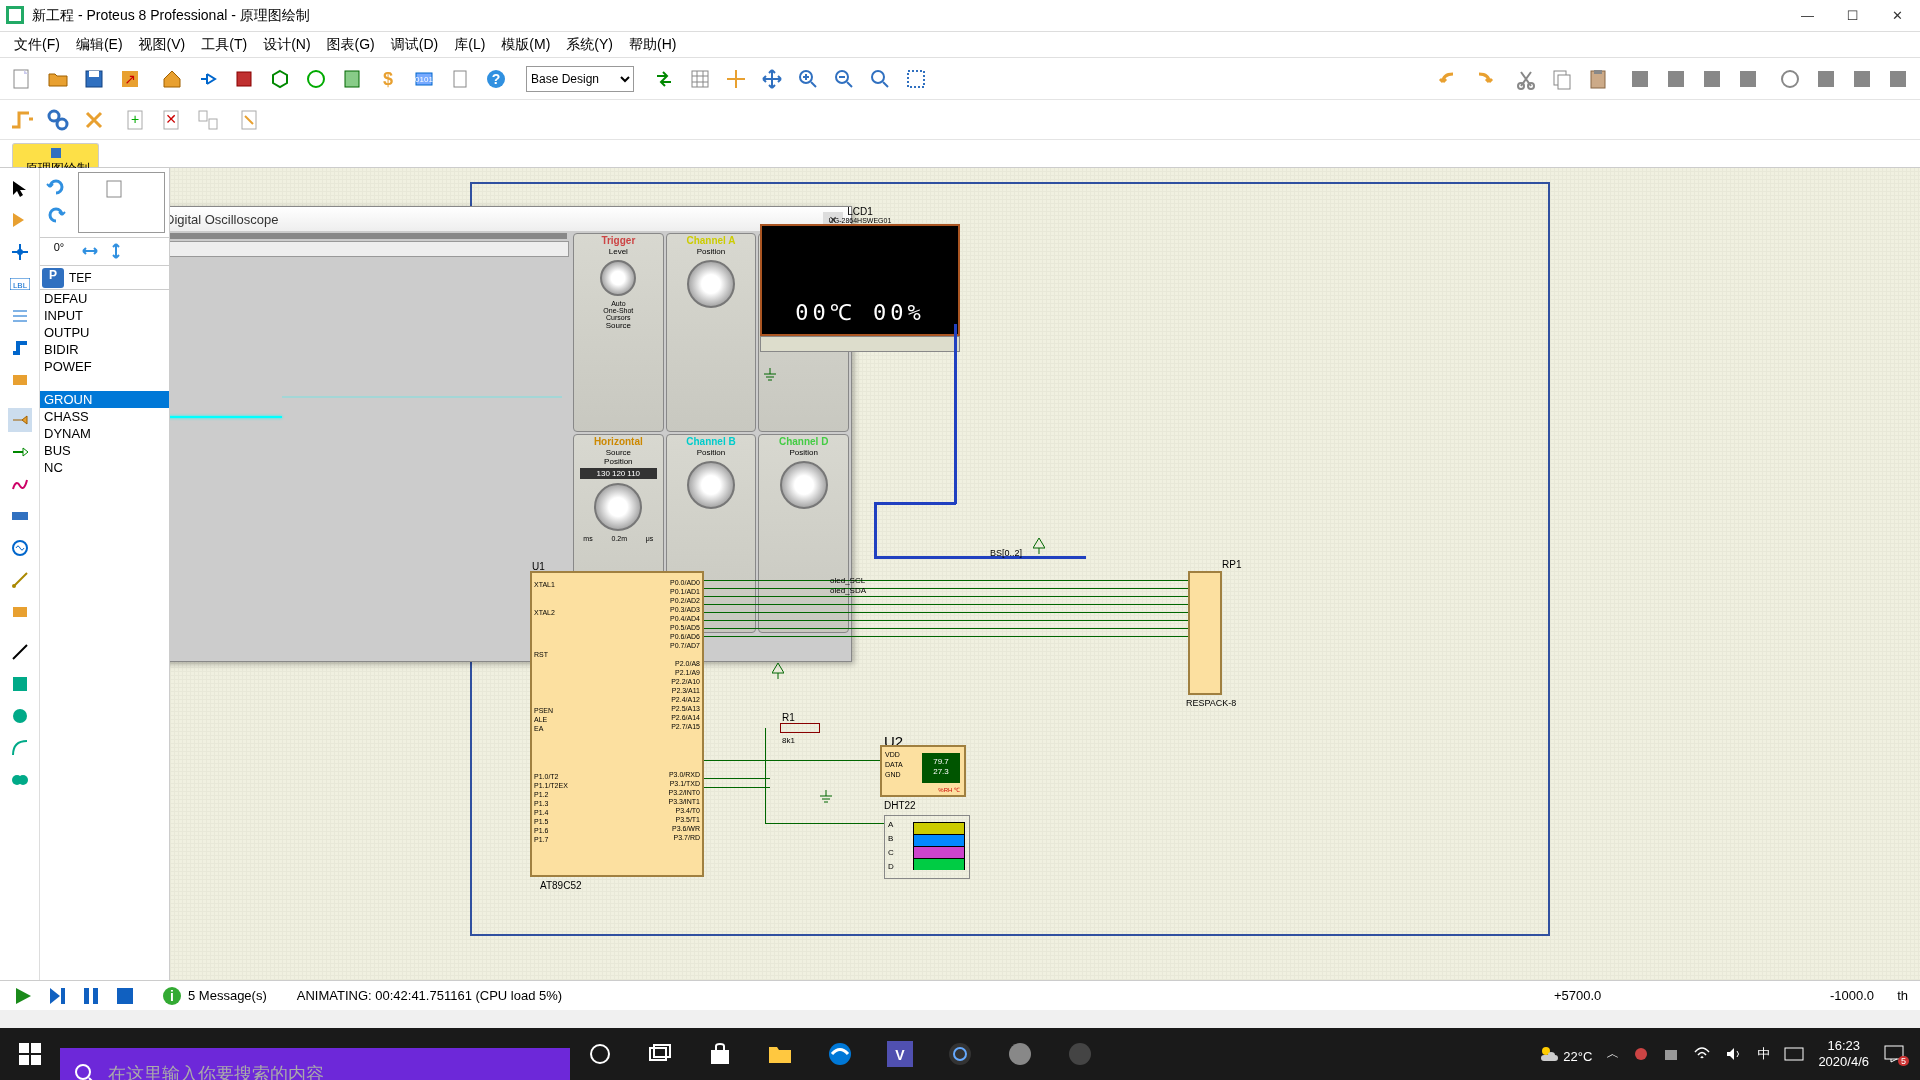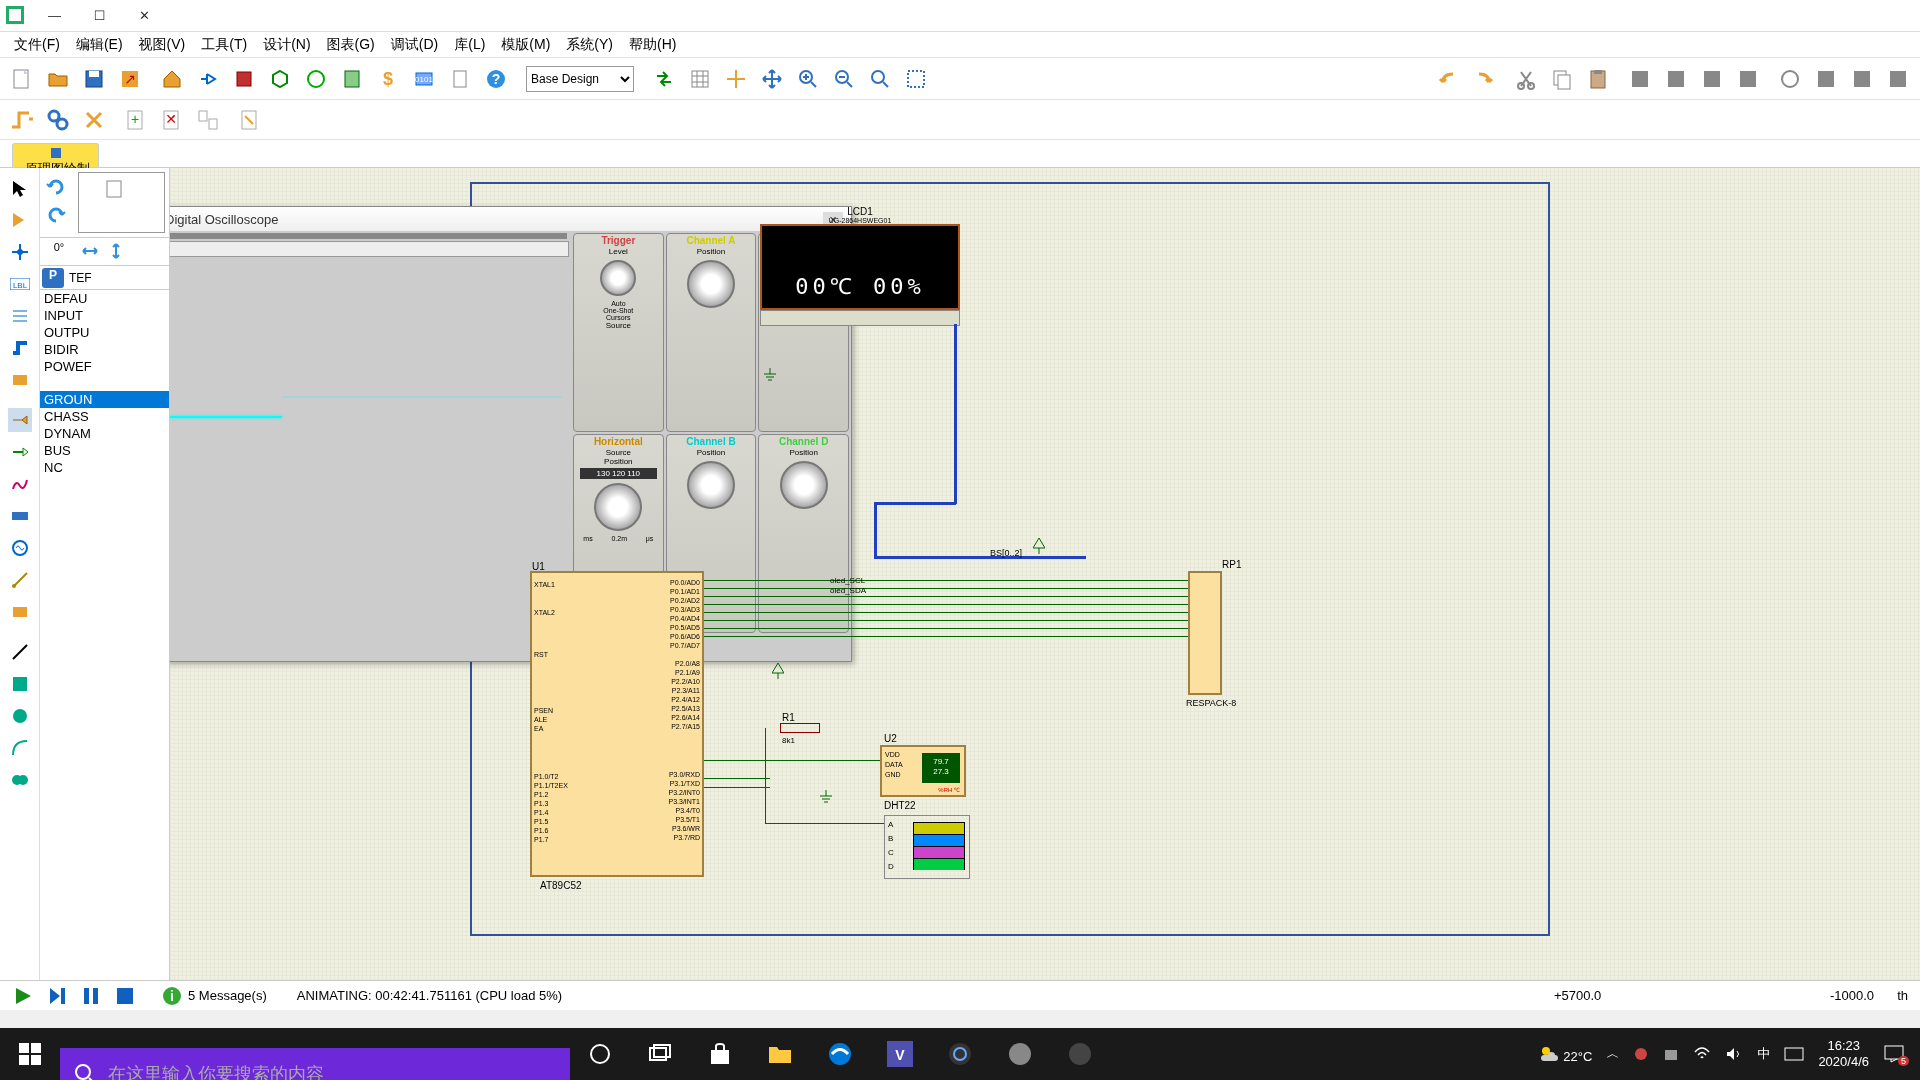--- a/index.html
+++ b/index.html
@@ -63,37 +63,37 @@
 .osc-scroll{ height:16px; background:#eee; border:1px solid #999; margin:0 2px 2px 2px;}
 .osc-panels{ flex:1; display:grid; grid-template-columns:1fr 1fr 1fr; grid-template-rows:1fr 1fr; gap:2px; padding:2px; }
 .osc-panel{ background:linear-gradient(#d8d8d0,#c8c8c0); border:1px solid #888; border-radius:4px; position:relative; font-size:9px; }
 .osc-panel .hdr{ text-align:center; font-size:10px; font-weight:bold; padding:1px; }
 .osc-panel .knob{ width:48px; height:48px; border-radius:50%; background:radial-gradient(#fff 30%,#aaa 70%,#666); margin:4px auto; border:2px solid #777;}
 .hdr-trig{color:#c44;} .hdr-a{color:#cc0;} .hdr-b{color:#0cc;} .hdr-c{color:#c4c;} .hdr-d{color:#4c4;} .hdr-h{color:#c80;}
 
 
 .comp{ position:absolute; font-size:9px; }
 .lcd{ left:590px; top:38px; width:200px;}
-.lcd .screen{ width:200px; height:86px; background:#000; border:2px solid #a52; display:flex; align-items:flex-end; justify-content:center; color:#fff; font-size:22px; letter-spacing:4px; padding-bottom:8px; font-family:monospace;}
+.lcd .screen{ width:200px; height:112px; background:#000; border:2px solid #a52; display:flex; align-items:flex-end; justify-content:center; color:#fff; font-size:22px; letter-spacing:4px; padding-bottom:8px; font-family:monospace;}
 .lcd .pins{ height:16px; background:#ddc; border:1px solid #888; font-size:5px; display:flex;}
 .lcd .label{ text-align:center; font-size:10px; }
 
 .mcu{ left:360px; top:403px; width:174px; height:306px; background:#fce0a0; border:2px solid #a08040; }
 .mcu .pinrow{ position:absolute; font-size:7px; line-height:8px; }
 .mcu .pl{ left:2px; } .mcu .pr{ right:2px; text-align:right;}
 .mcu-label{ position:absolute; left:362px; top:393px; font-size:10px;}
 .mcu-label2{ position:absolute; left:370px; top:712px; font-size:10px;}
 
 .rp{ left:1018px; top:403px; width:34px; height:124px; background:#fce0a0; border:2px solid #a08040;}
 .rp-label{ position:absolute; left:1020px; top:391px; font-size:10px;padding-left:32px;}
 .rp-label2{ position:absolute; left:1016px; top:530px; font-size:9px;}
 
 .dht{ left:710px; top:577px; width:86px; height:52px; background:#fce0a0; border:2px solid #a08040;}
 .dht .disp{ position:absolute; right:4px; top:6px; width:38px; height:30px; background:#050; color:#fff; font-size:8px; line-height:10px; text-align:center; padding-top:4px;}
-.dht-label{ position:absolute; left:714px; top:565px; font-size:10px;}
+.dht-label{ position:absolute; left:714px; top:565px; font-size:15px;}
 .dht-label2{ position:absolute; left:714px; top:632px; font-size:10px;}
 
 .oscope-comp{ left:714px; top:647px; width:86px; height:64px; border:1px solid #888;}
 .oscope-comp .disp{ position:absolute; right:4px; top:6px; width:52px; height:48px; background:#000;}
 .oscope-comp .disp div{height:11px; margin:1px;}
 .r1{ left:610px; top:555px; width:40px; height:10px; border:1px solid #800;}
 .r1-label{position:absolute; left:612px; top:544px; font-size:10px;}
 
 .wire{ position:absolute; background:#060;}
 .wire-blue{ position:absolute; background:#2040c0; height:3px;}
@@ -118,20 +118,21 @@
 </head>
 <body>
 
 <div class="title-bar">
   <span class="icon">
     <svg width="18" height="18">
         <rect width="18" height="18" fill="#2a6"></rect>
         <rect x="3" y="3" width="12" height="12" fill="#fff"></rect>
       </svg>
   </span>
+  <div class="title">新工程 - Proteus 8 Professional - 原理图绘制</div>
   <div class="win-btn">—</div>
   <div class="win-btn">☐</div>
   <div class="win-btn">✕</div>
 </div>
 
 <div class="menu-bar">
   <div class="menu-item">文件(F)</div>
   <div class="menu-item">编辑(E)</div>
   <div class="menu-item">视图(V)</div>
   <div class="menu-item">工具(T)</div>

